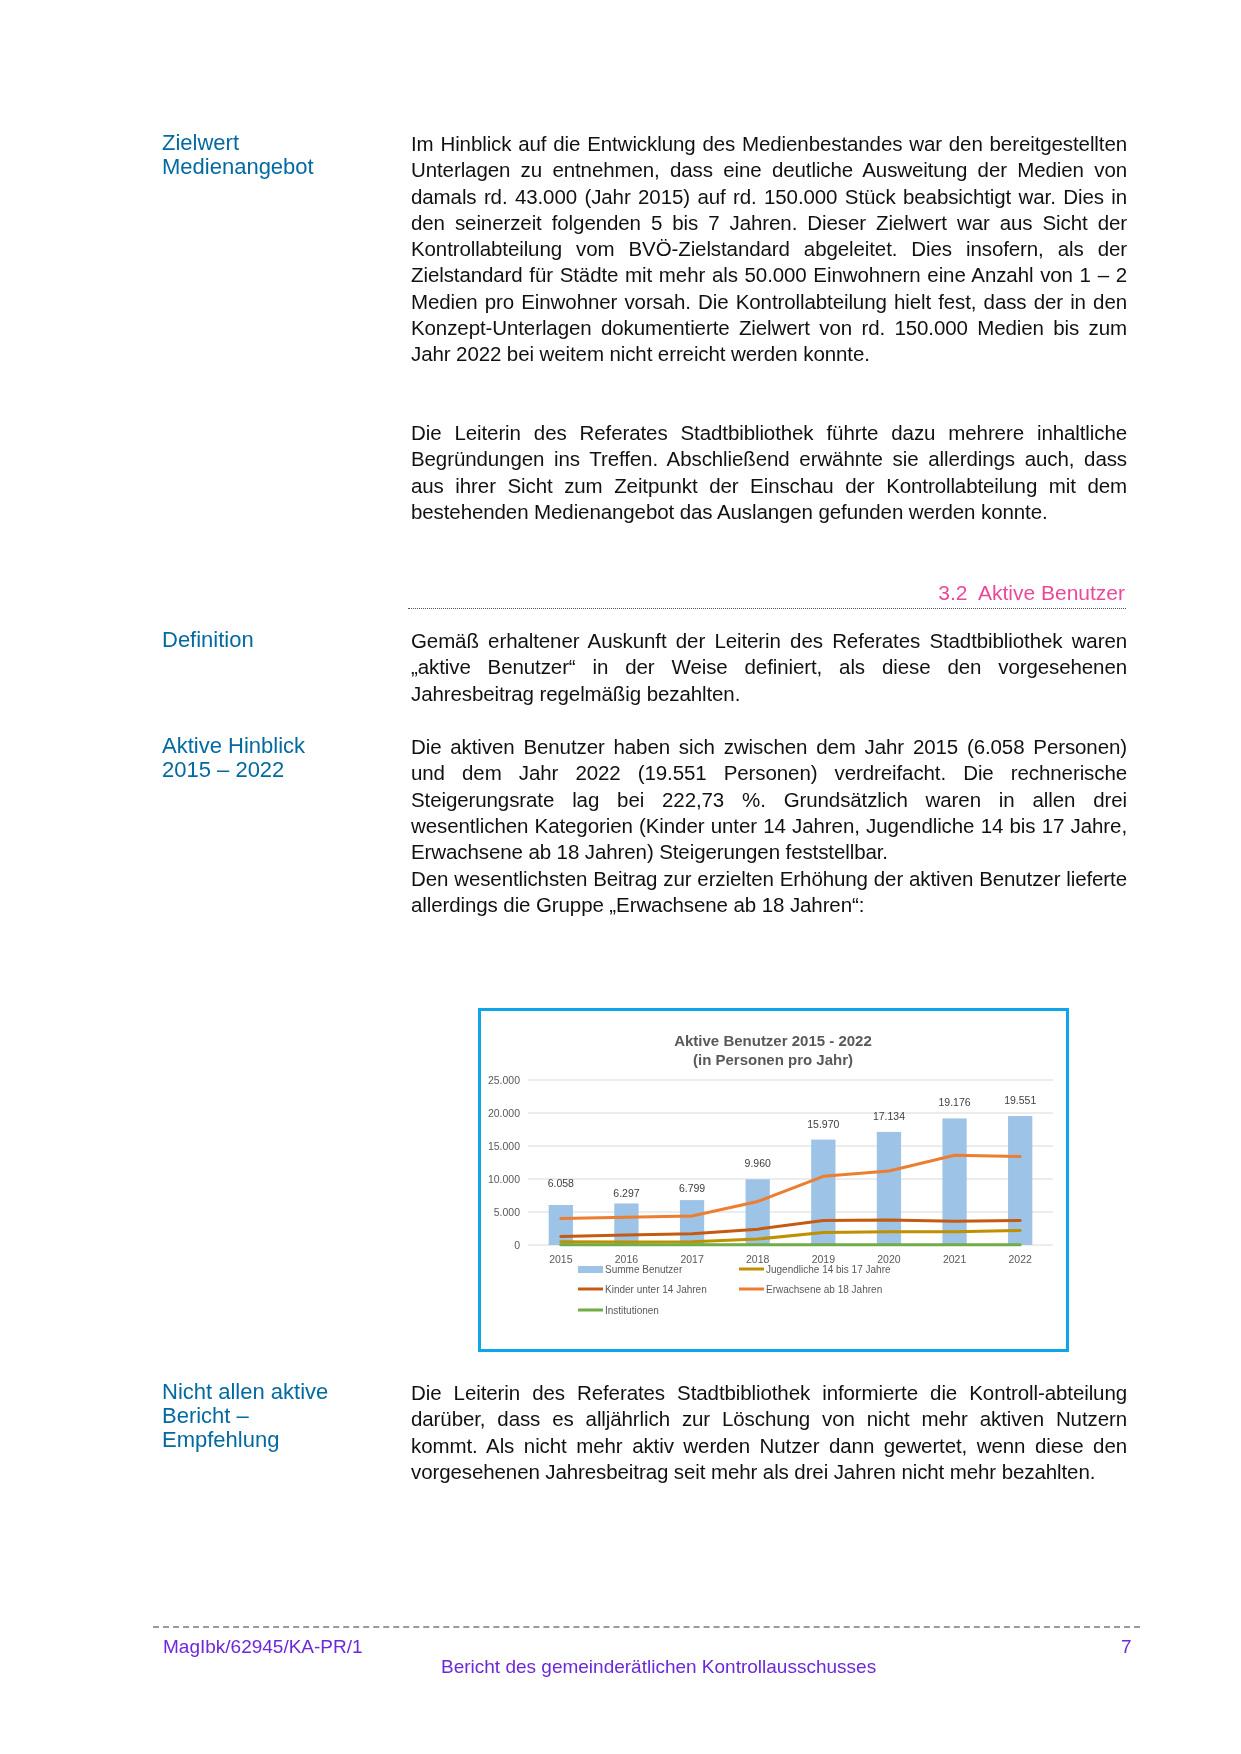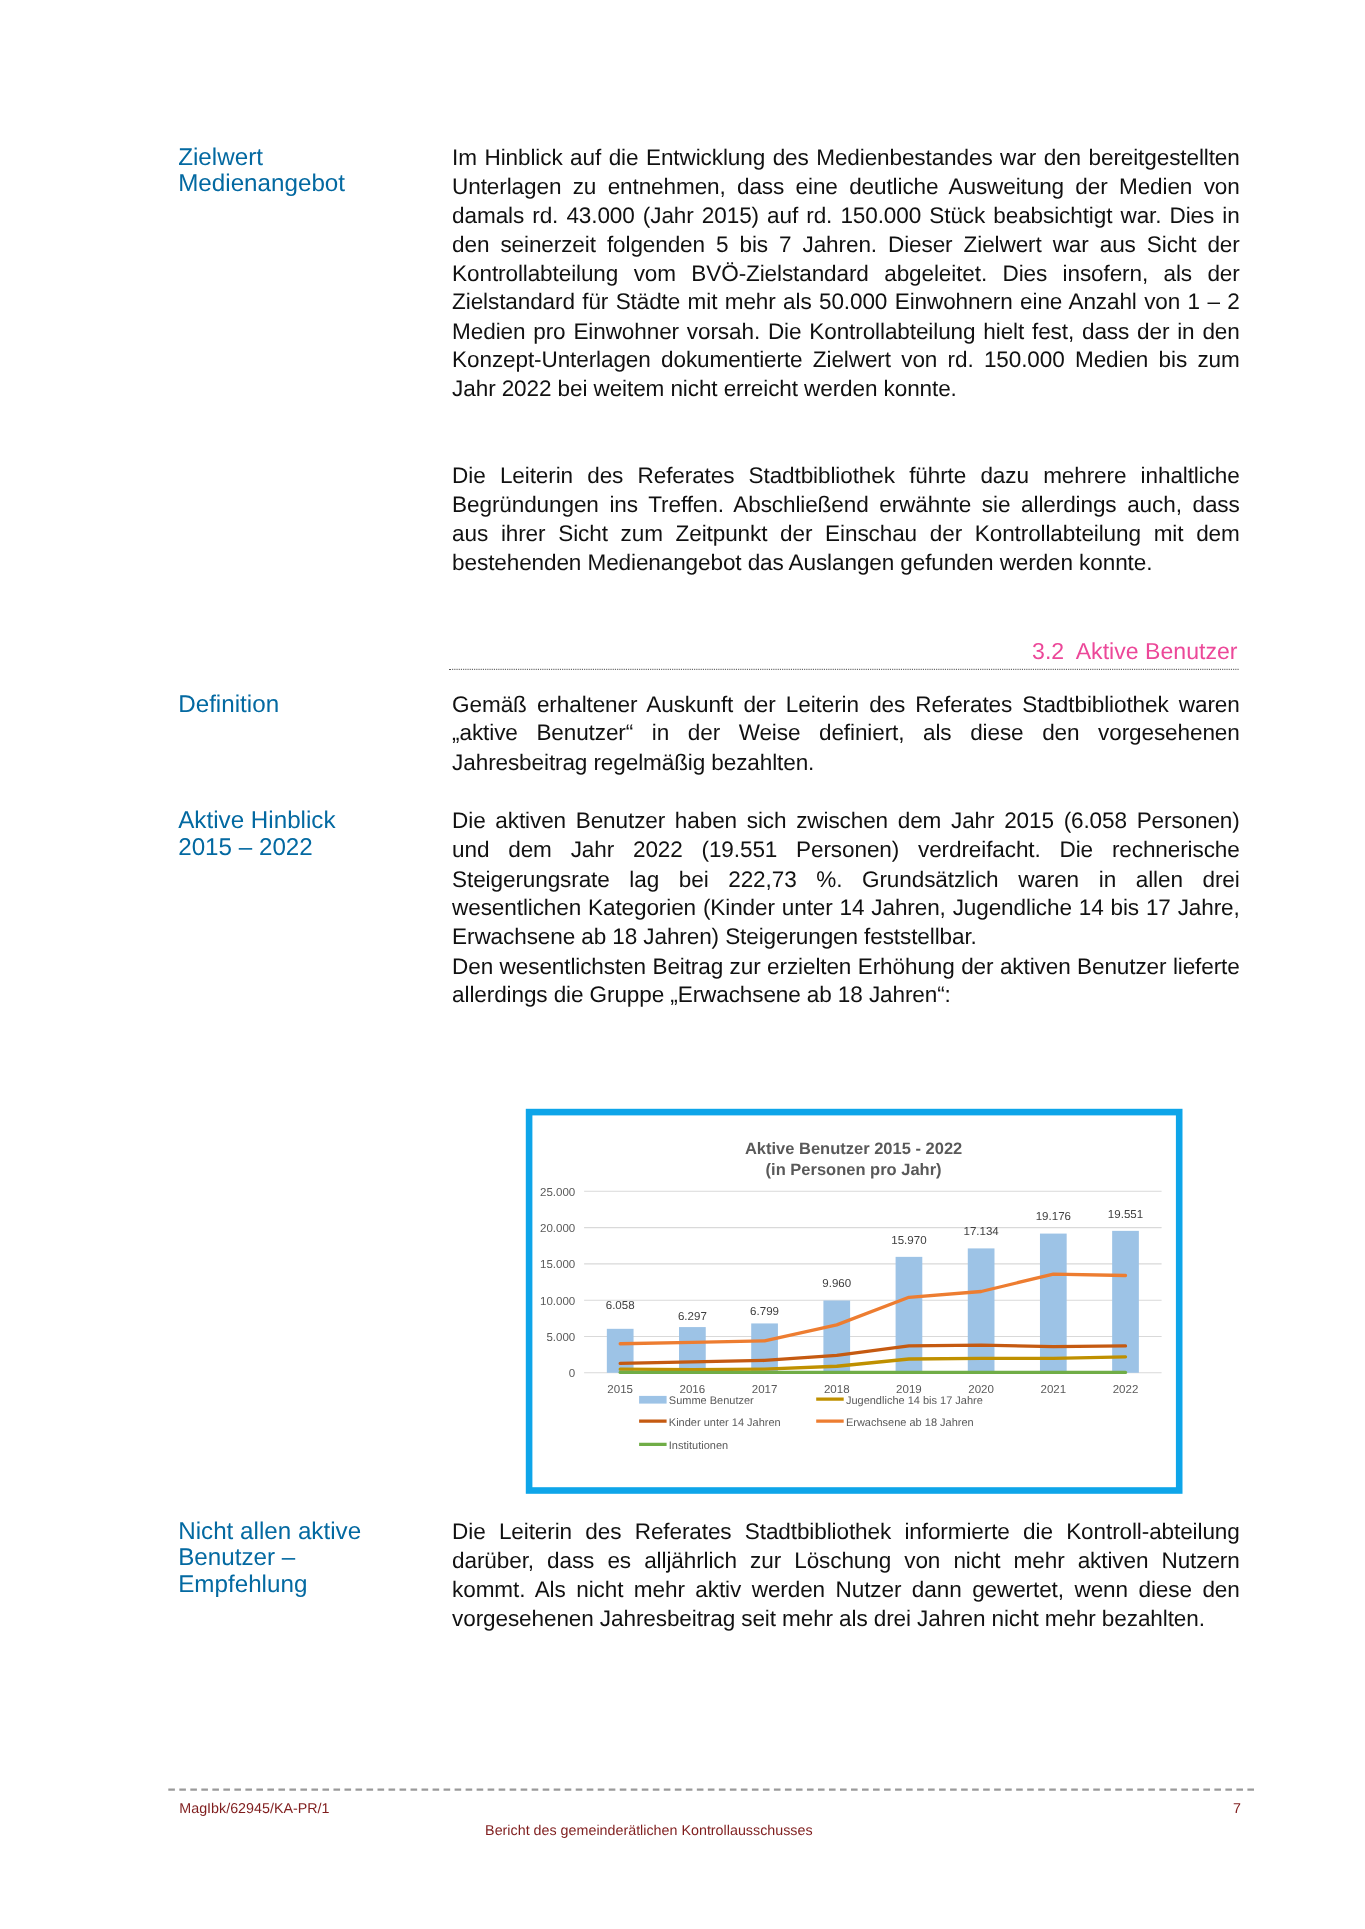--- a/index.html
+++ b/index.html
@@ -8,24 +8,24 @@
   .side { position: absolute; left: 162px; width: 220px; color: #0369a1;
           font-size: 22px; line-height: 24px; }
   .body-text { position: absolute; left: 411px; width: 716px; font-size: 20.5px;
                line-height: 26.3px; text-align: justify; color: #111; letter-spacing: -0.1px; }
   .body-text p { margin: 0; }
   .heading { position: absolute; right: 116px; top: 580px; color: #ec4899;
              font-size: 21px; line-height: 26px; white-space: pre; }
   .dotted { position: absolute; left: 408px; top: 608px; width: 718px; height: 0;
             border-top: 1px dotted #555; }
   .chart-box { position: absolute; left: 478px; top: 1008px; width: 585px; height: 338px;
-               border: 6px solid #0ea5e9; background: #fff; }
+               border: 3px solid #0ea5e9; background: #fff; }
   .footer-line { position: absolute; left: 153px; top: 1626px; width: 987px; height: 0;
                  border-top: 2px dashed #9a9a9a; }
-  .footer { position: absolute; top: 1636px; font-size: 13px; color: #7f1d1d; }
+  .footer { position: absolute; top: 1636px; font-size: 19px; color: #6d28d9; }
   svg text { font-family: "Liberation Sans", sans-serif; }
 </style>
 </head>
 <body>
 
 <div class="side" style="top:131px;">
   <div>Zielwert</div>
   <div>Medienangebot</div>
 </div>
 <div class="body-text" style="top:131px;">
@@ -122,21 +122,21 @@
         <line x1="258" x2="283" y1="278" y2="278" stroke="#ED7D31" stroke-width="3"></line>
         <text x="285" y="282" font-size="10" fill="#595959">Erwachsene ab 18 Jahren</text>
         <line x1="97" x2="122" y1="299" y2="299" stroke="#70AD47" stroke-width="3"></line>
         <text x="124" y="303" font-size="10" fill="#595959">Institutionen</text>
       </g>
   </svg>
 </div>
 
 <div class="side" style="top:1380px;">
   <div>Nicht allen aktive</div>
-  <div>Benutzer –</div>
+  <div>Bericht –</div>
   <div>Empfehlung</div>
 </div>
 <div class="body-text" style="top:1380px;">
   <p>Die Leiterin des Referates Stadtbibliothek informierte die Kontroll-abteilung darüber, dass es alljährlich zur Löschung von nicht mehr aktiven Nutzern kommt. Als nicht mehr aktiv werden Nutzer dann gewertet, wenn diese den vorgesehenen Jahresbeitrag seit mehr als drei Jahren nicht mehr bezahlten.</p>
 </div>
 
 <div class="footer-line"></div>
 <div class="footer" style="left:163px;">MagIbk/62945/KA-PR/1</div>
 <div class="footer" style="left:441px;margin-top:20px;">Bericht des gemeinderätlichen Kontrollausschusses</div>
 <div class="footer" style="left:1121px;">7</div>

